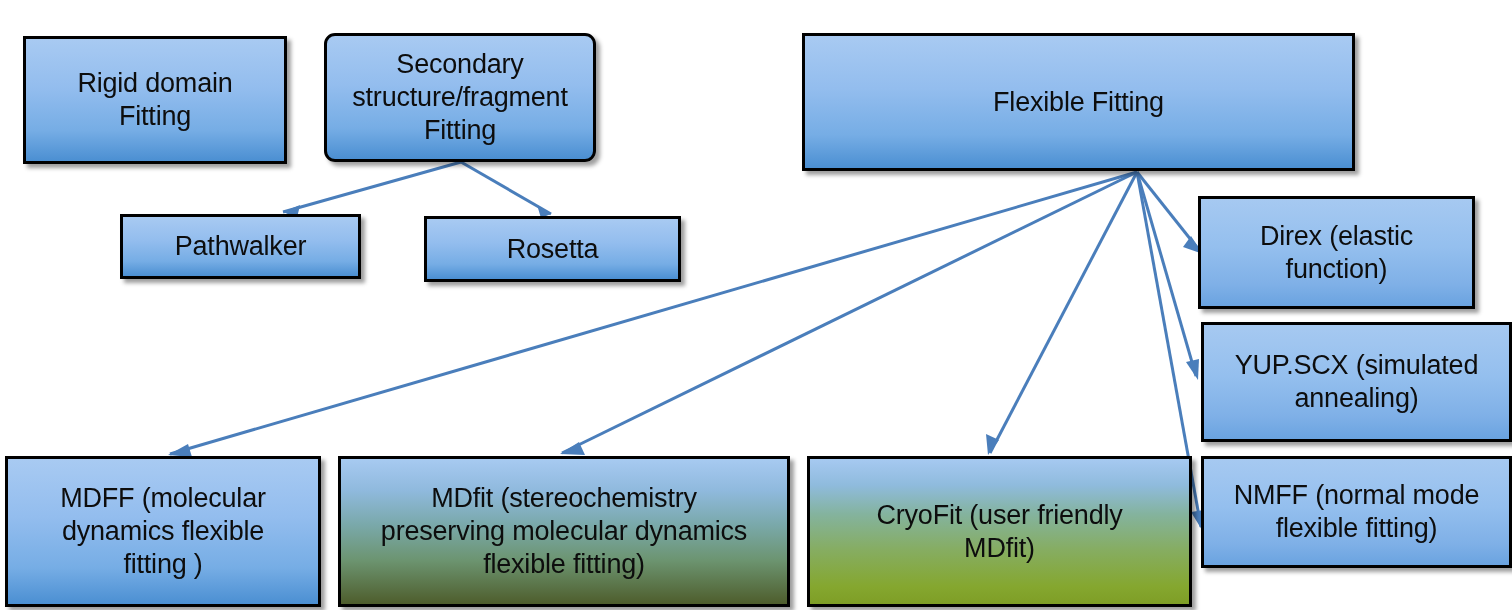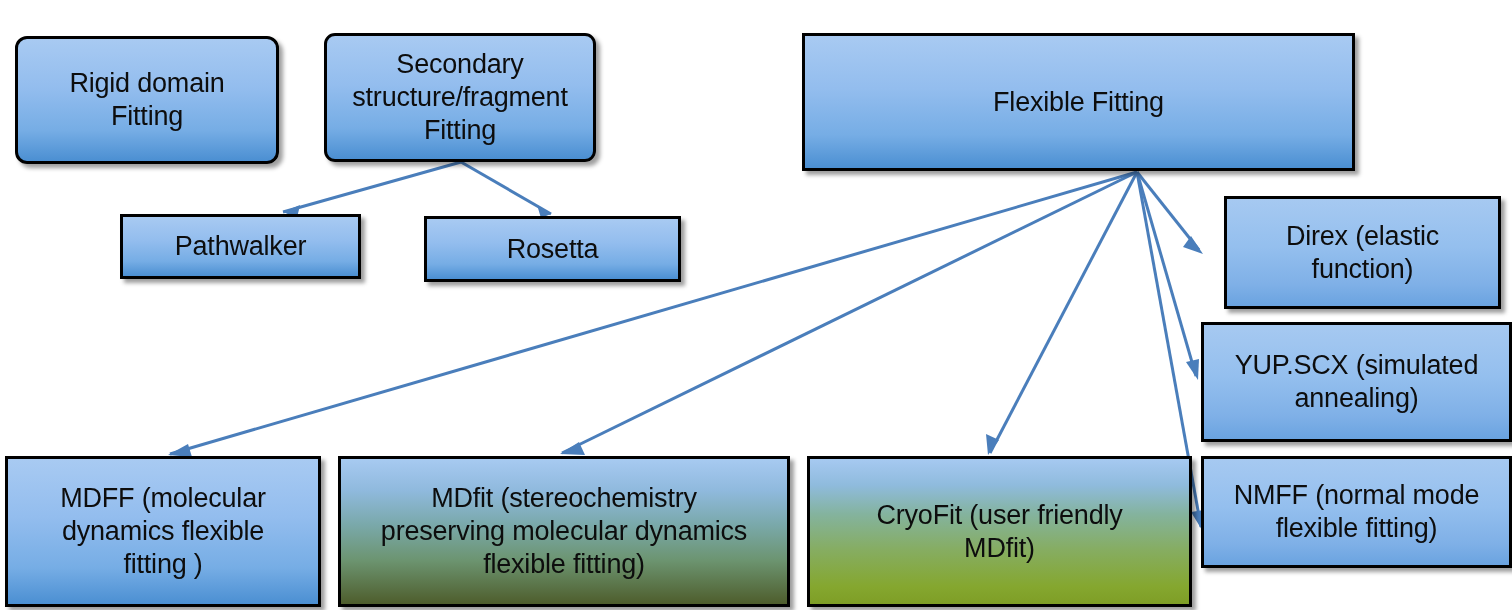--- a/index.html
+++ b/index.html
@@ -107,21 +107,21 @@
       <line class="arrow-line" x1="1137" y1="172" x2="1199" y2="250"></line>
       <polygon class="arrow-head" points="1203,254 1183,247 1191,236"></polygon>
     </g>
 
     <g>
       <line class="arrow-line" x1="1137" y1="172" x2="1196" y2="376"></line>
       <polygon class="arrow-head" points="1198,380 1186,362 1199,359"></polygon>
     </g>
   </svg>
 
-  <div class="node blue-tall" style="left:15px; top:36px; width:264px; height:128px;border-radius:12px;">
+  <div class="node blue-tall" style="left:23px; top:36px; width:264px; height:128px;">
     <span>
       <span>Rigid domain</span><br>
       <span>Fitting</span>
     </span>
   </div>
 
   <div class="node blue-tall" style="left:324px; top:33px; width:272px; height:129px;border-radius:11px;">
     <span>
       <span>Secondary</span><br>
       <span>structure/fragment</span><br>
@@ -134,21 +134,21 @@
   </div>
 
   <div class="node blue-tall" style="left:120px; top:214px; width:241px; height:65px;text-align:center;">
     <span>Pathwalker</span>
   </div>
 
   <div class="node blue-tall" style="left:424px; top:216px; width:257px; height:66px;text-align:center;">
     <span>Rosetta</span>
   </div>
 
-  <div class="node flat-blue" style="left:1224px; top:196px; width:277px; height:113px;">
+  <div class="node flat-blue" style="left:1198px; top:196px; width:277px; height:113px;">
     <span>
       <span>Direx (elastic</span><br>
       <span>function)</span>
     </span>
   </div>
 
   <div class="node flat-blue" style="left:1201px; top:322px; width:311px; height:120px;">
     <span>
       <span>YUP.SCX (simulated</span><br>
       <span>annealing)</span>

